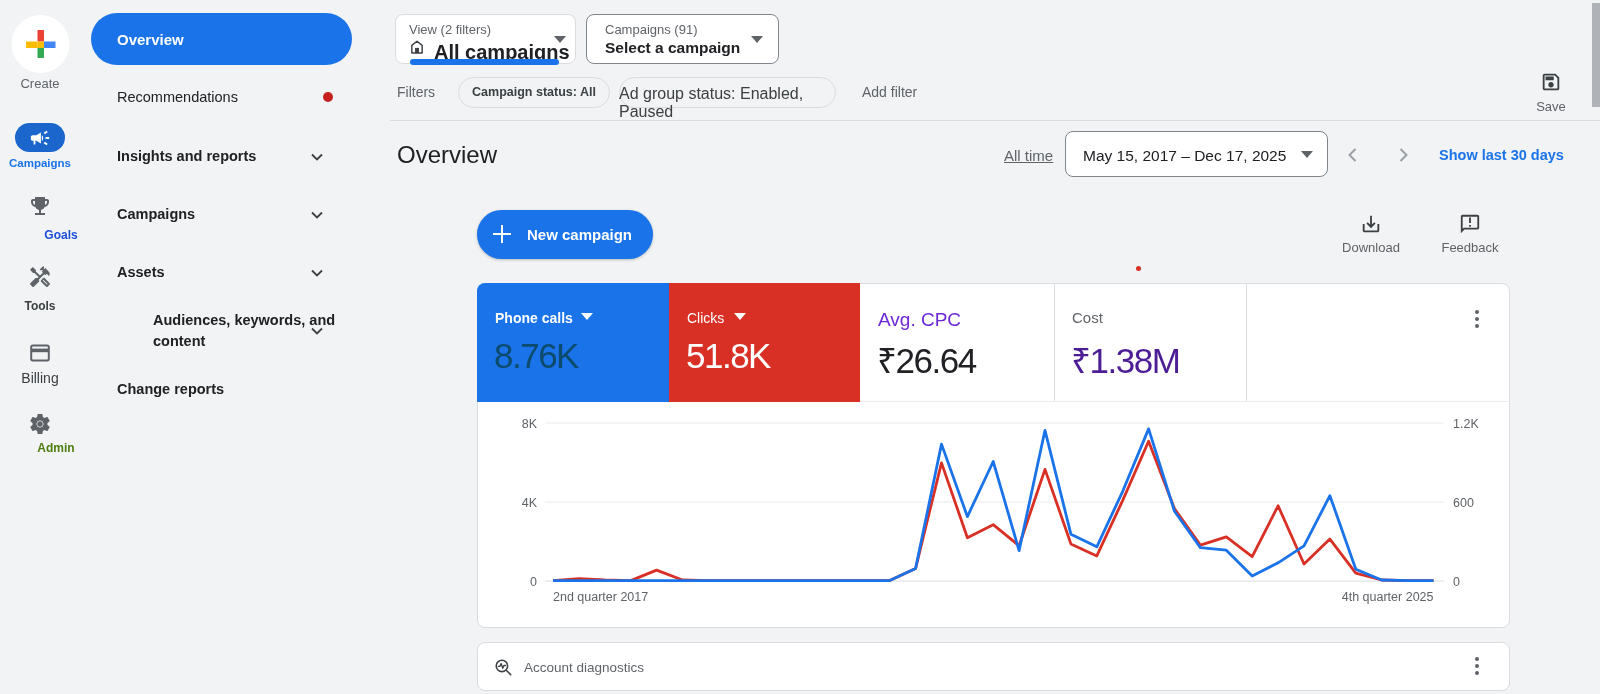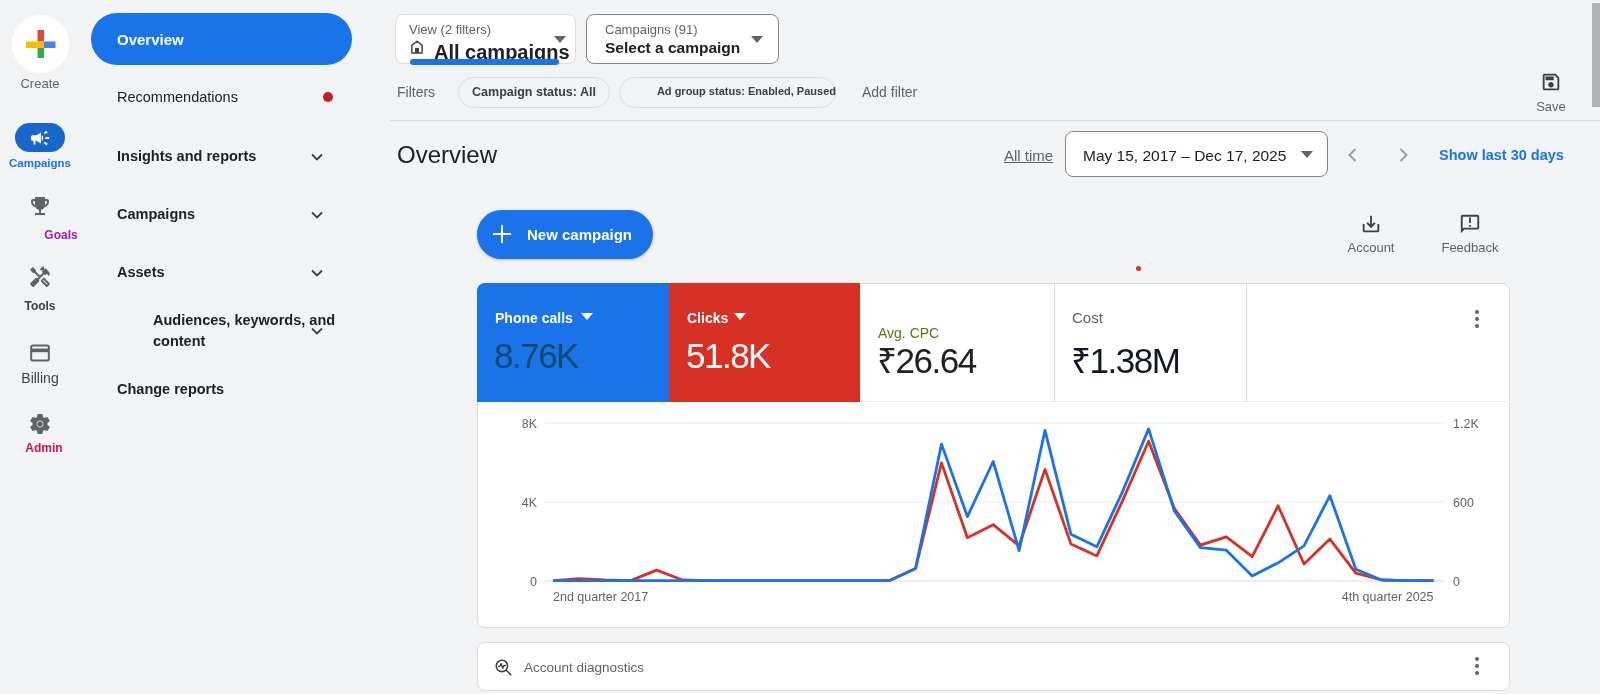--- a/index.html
+++ b/index.html
@@ -27,39 +27,39 @@
 
 <div class="abs" style="left:15px;top:123px;width:50px;height:29px;border-radius:15px;background:#1a66cc;"></div>
 <svg class="ic" style="left:29px;top:127px;" width="22" height="22" viewBox="0 0 24 24" fill="#ffffff">
   <path d="M18 11v2h4v-2h-4zm-2 6.61c.96.71 2.21 1.65 3.2 2.39.4-.53.8-1.07 1.2-1.6-.99-.74-2.24-1.68-3.2-2.4-.4.54-.8 1.08-1.2 1.61zM20.4 5.6c-.4-.53-.8-1.07-1.2-1.6-.99.74-2.24 1.68-3.2 2.4.4.53.8 1.07 1.2 1.6.96-.72 2.21-1.65 3.2-2.4zM4 9c-1.1 0-2 .9-2 2v2c0 1.1.9 2 2 2h1v4h2v-4h1l5 3V6L8 9H4zm11.5 3c0-1.33-.58-2.53-1.5-3.35v6.69c.92-.81 1.5-2.01 1.5-3.34z"></path>
 </svg>
 <div class="label" style="left:0;top:157px;width:80px;color:#1a73e8;font-weight:bold;font-size:11.5px;">Campaigns</div>
 
 <svg class="ic" style="left:28px;top:194px;" width="24" height="24" viewBox="0 0 24 24" fill="#5f6368">
   <path d="M19 5h-2V3H7v2H5c-1.1 0-2 .9-2 2v1c0 2.55 1.92 4.63 4.39 4.94.63 1.5 1.98 2.63 3.61 2.96V19H7v2h10v-2h-4v-3.1c1.63-.33 2.98-1.46 3.61-2.96C19.08 12.63 21 10.55 21 8V7c0-1.1-.9-2-2-2zM5 8V7h2v3.82C5.84 10.4 5 9.3 5 8zm14 0c0 1.3-.84 2.4-2 2.82V7h2v1z"></path>
 </svg>
-<div class="label" style="left:0;top:228px;width:80px;color:#a21caf;font-weight:bold;font-size:12px;padding-left:42px;">Goals</div>
+<div class="label" style="left:0;top:228px;width:80px;color:#1d4ed8;font-weight:bold;font-size:12px;padding-left:42px;">Goals</div>
 
 <svg class="ic" style="left:28px;top:265px;" width="24" height="24" viewBox="0 0 24 24" fill="#5f6368">
   <path d="M21.67 18.17l-5.3-5.3h-.99l-2.54 2.54v.99l5.3 5.3c.39.39 1.02.39 1.41 0l2.12-2.12c.39-.38.39-1.02 0-1.41zm-2.83 1.42l-4.24-4.24.71-.71 4.24 4.24-.71.71z"></path>
   <path d="M17.34 10.19l1.41-1.41 2.12 2.12c1.17-1.17 1.17-3.07 0-4.24l-3.54-3.54-1.41 1.41V1.71l-.7-.71-3.54 3.54.71.71h2.83l-1.41 1.41 1.06 1.06-2.89 2.89-4.13-4.13V5.06L4.83 2.04 2 4.87 5.03 7.9h1.41l4.13 4.13-.85.85H7.6l-5.3 5.3c-.39.39-.39 1.02 0 1.41l2.12 2.12c.39.39 1.02.39 1.41 0l5.3-5.3v-2.12l5.15-5.15 1.06 1.05z"></path>
 </svg>
 <div class="label" style="left:0;top:299px;width:80px;color:#3c4043;font-weight:bold;font-size:12px;">Tools</div>
 
 <svg class="ic" style="left:28px;top:341px;" width="24" height="24" viewBox="0 0 24 24">
   <rect x="3.2" y="4.6" width="17.6" height="14.8" rx="1.6" fill="none" stroke="#5f6368" stroke-width="2"></rect>
   <rect x="3.2" y="7.6" width="17.6" height="3.6" fill="#5f6368"></rect>
 </svg>
 <div class="label" style="left:0;top:370px;width:80px;color:#3c4043;font-weight:normal;font-size:14px;">Billing</div>
 
 <svg class="ic" style="left:28px;top:412px;" width="24" height="24" viewBox="0 0 24 24" fill="#5f6368">
   <path d="M19.43 12.98c.04-.32.07-.64.07-.98s-.03-.66-.07-.98l2.11-1.65c.19-.15.24-.42.12-.64l-2-3.46c-.12-.22-.39-.3-.61-.22l-2.49 1c-.52-.4-1.08-.73-1.69-.98l-.38-2.65C14.46 2.18 14.25 2 14 2h-4c-.25 0-.46.18-.49.42l-.38 2.65c-.61.25-1.17.59-1.69.98l-2.49-1c-.23-.09-.49 0-.61.22l-2 3.46c-.13.22-.07.49.12.64l2.11 1.65c-.04.32-.07.65-.07.98s.03.66.07.98l-2.11 1.65c-.19.15-.24.42-.12.64l2 3.46c.12.22.39.3.61.22l2.49-1c.52.4 1.08.73 1.69.98l.38 2.65c.03.24.24.42.49.42h4c.25 0 .46-.18.49-.42l.38-2.65c.61-.25 1.17-.59 1.69-.98l2.49 1c.23.09.49 0 .61-.22l2-3.46c.12-.22.07-.49-.12-.64l-2.11-1.65zM12 15.5c-1.93 0-3.5-1.57-3.5-3.5s1.57-3.5 3.5-3.5 3.5 1.57 3.5 3.5-1.57 3.5-3.5 3.5z"></path>
   <circle cx="12" cy="12" r="2.7"></circle>
 </svg>
-<div class="label" style="left:4px;top:441px;width:80px;color:#be185d;font-weight:bold;font-size:12px;text-align:center;">Admin</div>
+<div class="label" style="left:16px;top:441px;width:80px;color:#4d7c0f;font-weight:bold;font-size:12px;text-align:center;">Admin</div>
 
 <div class="abs" style="left:91px;top:13px;width:261px;height:52px;border-radius:26px;background:#1a73e8;"></div>
 <div class="abs" style="left:117px;top:31px;color:#ffffff;font-size:15px;font-weight:bold;">Overview</div>
 <div class="abs" style="left:117px;top:89px;color:#202124;font-size:14.5px;font-weight:normal;">Recommendations</div>
 <div class="abs" style="left:323px;top:92px;width:10px;height:10px;border-radius:50%;background:#c5221f;"></div>
 <div class="abs" style="left:117px;top:148px;color:#202124;font-size:14.5px;font-weight:bold;">Insights and reports</div>
 <div class="abs" style="left:117px;top:206px;color:#202124;font-size:14.5px;font-weight:bold;">Campaigns</div>
 <div class="abs" style="left:117px;top:264px;color:#202124;font-size:14.5px;font-weight:bold;">Assets</div>
 <div class="abs" style="left:117px;top:310px;color:#202124;font-size:14.5px;font-weight:bold;line-height:21px;margin-left:36px;">Audiences, keywords, and<br>content</div>
 <div class="abs" style="left:117px;top:381px;color:#202124;font-size:14.5px;font-weight:bold;">Change reports</div>
@@ -98,21 +98,21 @@
 <svg class="ic" style="left:1540px;top:71px;" width="22" height="22" viewBox="0 0 24 24" fill="#3c4043">
   <path d="M17 3H5c-1.11 0-2 .9-2 2v14c0 1.1.89 2 2 2h14c1.1 0 2-.9 2-2V7l-4-4zm2 16H5V5h11.17L19 7.83V19zm-7-7c-1.66 0-3 1.34-3 3s1.34 3 3 3 3-1.34 3-3-1.34-3-3-3zM6 6h9v4H6z"></path>
 </svg>
 <div class="label" style="left:1511px;top:99px;width:80px;">Save</div>
 <div class="abs" style="left:1592px;top:3px;width:8px;height:104px;background:#afb2b6;"></div>
 
 <div class="abs" style="left:397px;top:84px;color:#5f6368;font-size:14px;">Filters</div>
 <div class="abs" style="left:458px;top:77px;width:152px;height:31px;border:1px solid #dadce0;border-radius:16px;"></div>
 <div class="abs" style="left:458px;top:85px;width:152px;text-align:center;color:#3c4043;font-size:12.5px;font-weight:bold;">Campaign status: All</div>
 <div class="abs" style="left:619px;top:77px;width:217px;height:31px;border:1px solid #dadce0;border-radius:16px;"></div>
-<div class="abs" style="left:619px;top:85px;width:217px;text-align:right;color:#3c4043;font-size:11px;font-weight:bold;">Ad group status: Enabled, Paused</div>
+<div class="abs" style="left:619px;top:85px;width:217px;text-align:left;color:#3c4043;font-size:16px;font-weight:normal;">Ad group status: Enabled, Paused</div>
 <div class="abs" style="left:862px;top:84px;color:#5f6368;font-size:14px;">Add filter</div>
 
 <div class="abs" style="left:390px;top:120px;width:1210px;height:1px;background:#dadce0;"></div>
 
 <div class="abs" style="left:397px;top:141px;color:#202124;font-size:24px;">Overview</div>
 <div class="abs" style="left:1004px;top:147px;color:#5f6368;font-size:15px;text-decoration:underline;">All time</div>
 <div class="abs" style="left:1065px;top:131px;width:263px;height:46px;background:#ffffff;border:1px solid #80868b;border-radius:8px;"></div>
 <div class="abs" style="left:1083px;top:147px;color:#202124;font-size:15.5px;">May 15, 2017 – Dec 17, 2025</div>
 <svg class="ic" style="left:1301px;top:151px;" width="12" height="8" viewBox="0 0 12 8">
     <path d="M0 0 L12 0 L6 7 Z" fill="#5f6368"></path>
@@ -127,49 +127,49 @@
 
 <div class="abs" style="left:477px;top:210px;width:176px;height:49px;border-radius:25px;background:#1a73e8;box-shadow:0 1px 3px rgba(60,64,67,.3);"></div>
 <svg class="ic" style="left:492px;top:224px;" width="20" height="20" viewBox="0 0 20 20">
     <path d="M9 1 h2 v8 h8 v2 h-8 v8 H9 v-8 H1 V9 h8 Z" fill="#ffffff"></path>
   </svg>
 <div class="abs" style="left:527px;top:226px;color:#ffffff;font-size:15px;font-weight:bold;">New campaign</div>
 
 <svg class="ic" style="left:1360px;top:213px;" width="22" height="22" viewBox="0 0 24 24" fill="#3c4043">
   <path d="M19 12v7H5v-7H3v7c0 1.1.9 2 2 2h14c1.1 0 2-.9 2-2v-7h-2zm-6 .67l2.59-2.58L17 11.5l-5 5-5-5 1.41-1.41L11 12.67V3h2v9.67z"></path>
 </svg>
-<div class="label" style="left:1331px;top:240px;width:80px;font-size:13px;">Account</div>
+<div class="label" style="left:1331px;top:240px;width:80px;font-size:13px;">Download</div>
 <svg class="ic" style="left:1459px;top:213px;" width="22" height="22" viewBox="0 0 24 24" fill="#3c4043">
   <path d="M20 2H4c-1.1 0-2 .9-2 2v18l4-4h14c1.1 0 2-.9 2-2V4c0-1.1-.9-2-2-2zm0 14H5.17L4 17.17V4h16v12zM11 5h2v6h-2zm0 8h2v2h-2z"></path>
 </svg>
 <div class="label" style="left:1430px;top:240px;width:80px;font-size:13px;">Feedback</div>
 
 <div class="abs" style="left:1136px;top:266px;width:5px;height:5px;border-radius:50%;background:#d93025;"></div>
 
 <div class="abs" style="left:477px;top:283px;width:1033px;height:345px;background:#ffffff;border:1px solid #dadce0;border-radius:8px;"></div>
 <div class="abs" style="left:477px;top:283px;width:192px;height:119px;background:#1a73e8;border-radius:8px 0 0 0;"></div>
 <div class="abs" style="left:669px;top:283px;width:191px;height:119px;background:#d93025;"></div>
 <div class="abs" style="left:860px;top:401px;width:650px;height:1px;background:#e8eaed;"></div>
 <div class="abs" style="left:1054px;top:284px;width:1px;height:117px;background:#dadce0;"></div>
 <div class="abs" style="left:1246px;top:284px;width:1px;height:117px;background:#dadce0;"></div>
 
 <div class="abs" style="left:495px;top:310px;color:#ffffff;font-size:14px;font-weight:bold;">Phone calls</div>
 <svg class="ic" style="left:580px;top:313px;" width="14" height="8" viewBox="0 0 12 8">
     <path d="M0 0 L12 0 L6 7 Z" fill="#ffffff"></path>
   </svg>
 <div class="abs" style="left:494px;top:336px;color:#0c4a6e;font-size:35px;letter-spacing:-1.5px;">8.76K</div>
-<div class="abs" style="left:687px;top:310px;color:#ffffff;font-size:14px;font-weight:bold;">Clicks</div>
+<div class="abs" style="left:687px;top:310px;color:#ffffff;font-size:14px;font-weight:normal;">Clicks</div>
 <svg class="ic" style="left:733px;top:313px;" width="14" height="8" viewBox="0 0 12 8">
     <path d="M0 0 L12 0 L6 7 Z" fill="#ffffff"></path>
   </svg>
 <div class="abs" style="left:686px;top:336px;color:#ffffff;font-size:35px;letter-spacing:-1.5px;">51.8K</div>
-<div class="abs" style="left:878px;top:309px;color:#4d7c0f;font-size:14px;margin-top:16px;">Avg. CPC</div>
+<div class="abs" style="left:878px;top:309px;color:#6d28d9;font-size:19px;">Avg. CPC</div>
 <div class="abs" style="left:877px;top:336px;color:#202124;font-size:35px;letter-spacing:-1.5px;">₹26.64</div>
 <div class="abs" style="left:1072px;top:309px;color:#5f6368;font-size:15px;">Cost</div>
-<div class="abs" style="left:1071px;top:336px;color:#0f172a;font-size:35px;letter-spacing:-1.5px;">₹1.38M</div>
+<div class="abs" style="left:1071px;top:336px;color:#4c1d95;font-size:35px;letter-spacing:-1.5px;">₹1.38M</div>
 <svg class="ic" style="left:1473px;top:309px;" width="8" height="20" viewBox="0 0 8 20">
   <circle cx="4" cy="3" r="2" fill="#5f6368"></circle>
     <circle cx="4" cy="10" r="2" fill="#5f6368"></circle>
     <circle cx="4" cy="17" r="2" fill="#5f6368"></circle>
 </svg>
 
 <svg class="ic" style="left:477px;top:402px;" width="1033" height="226" viewBox="0 0 1033 226">
   <line x1="68" x2="967" y1="21" y2="21" stroke="#e8eaed" stroke-width="1"></line>
   <line x1="68" x2="967" y1="100.0" y2="100.0" stroke="#e8eaed" stroke-width="1"></line>
   <line x1="68" x2="967" y1="179" y2="179" stroke="#dadce0" stroke-width="1"></line>

